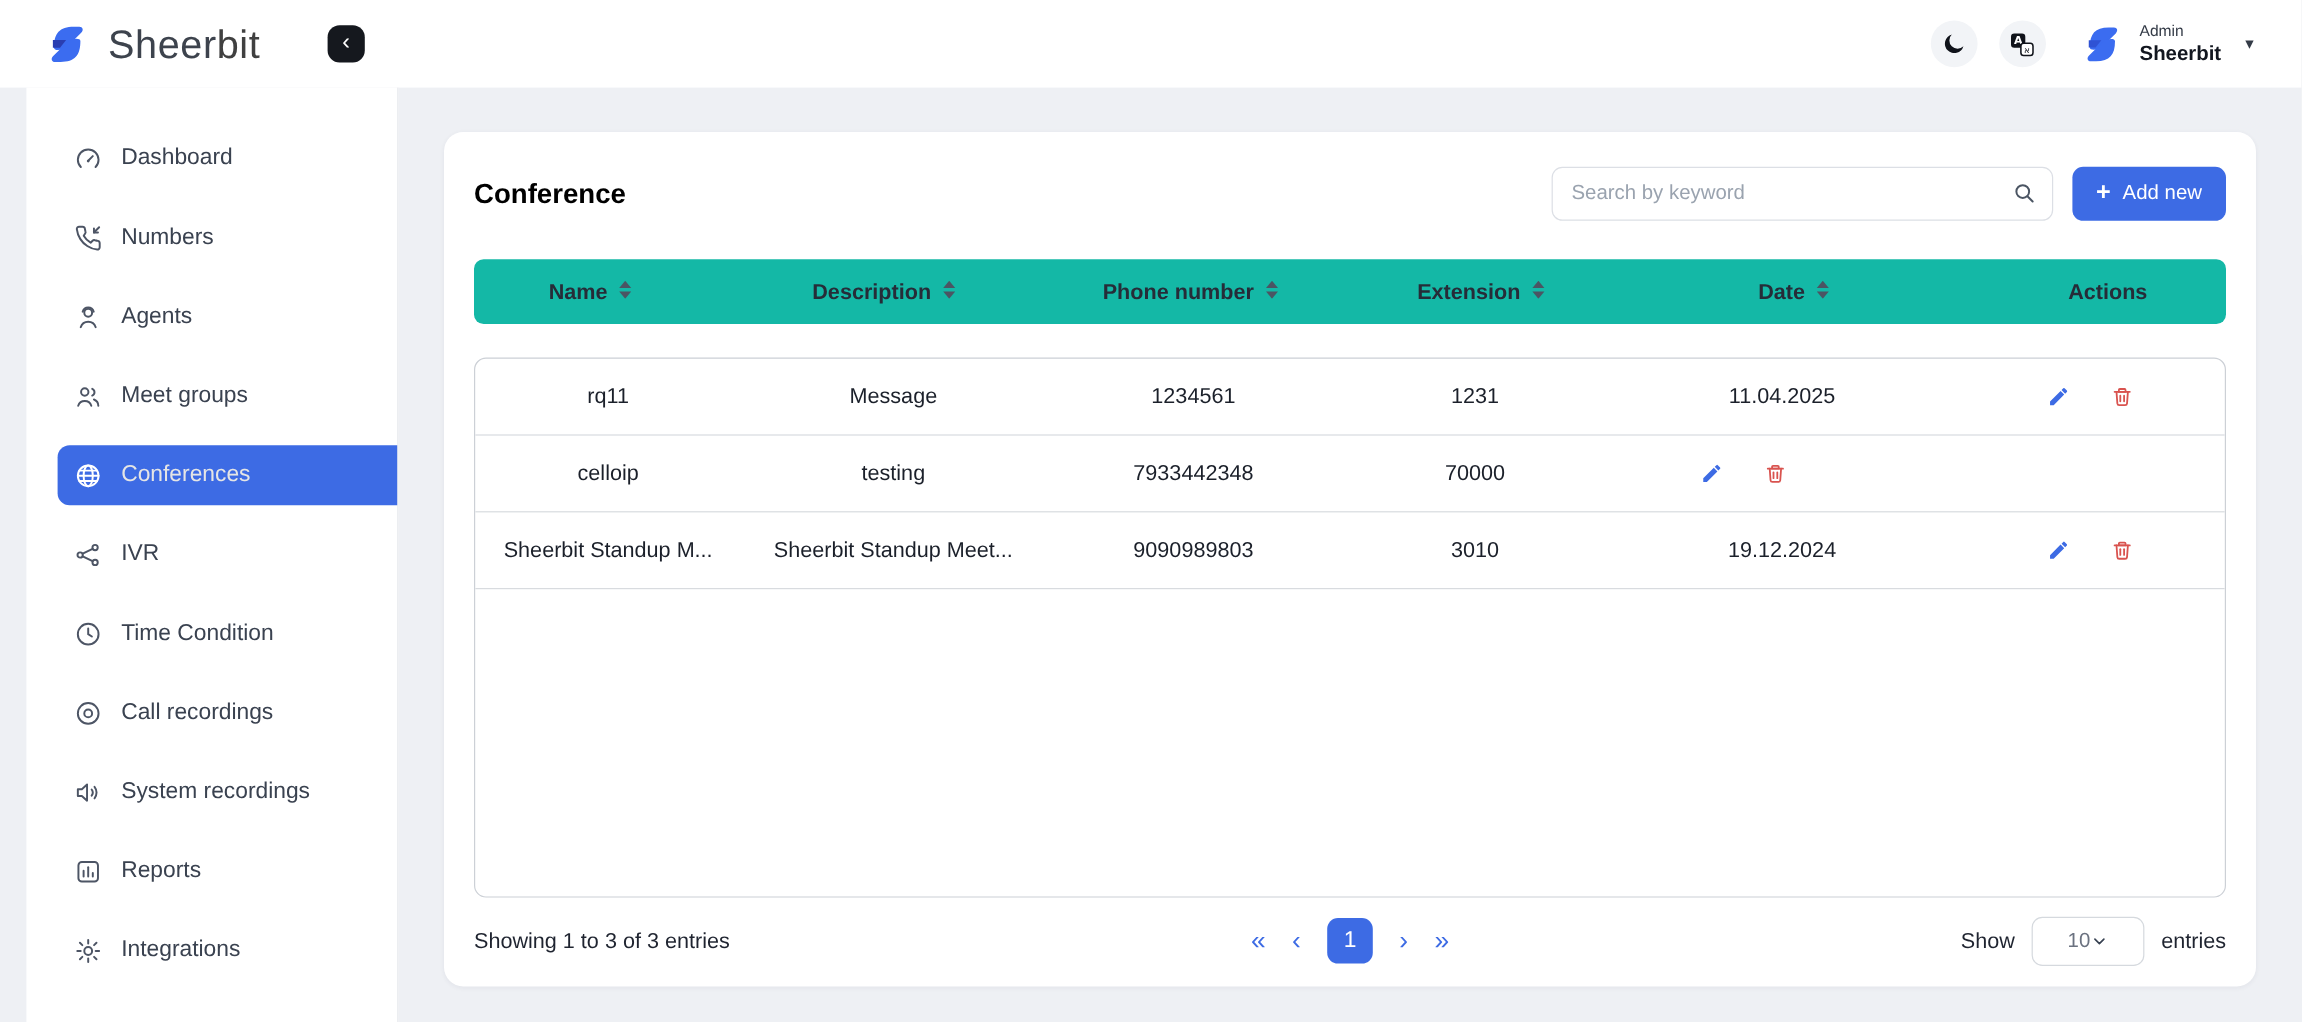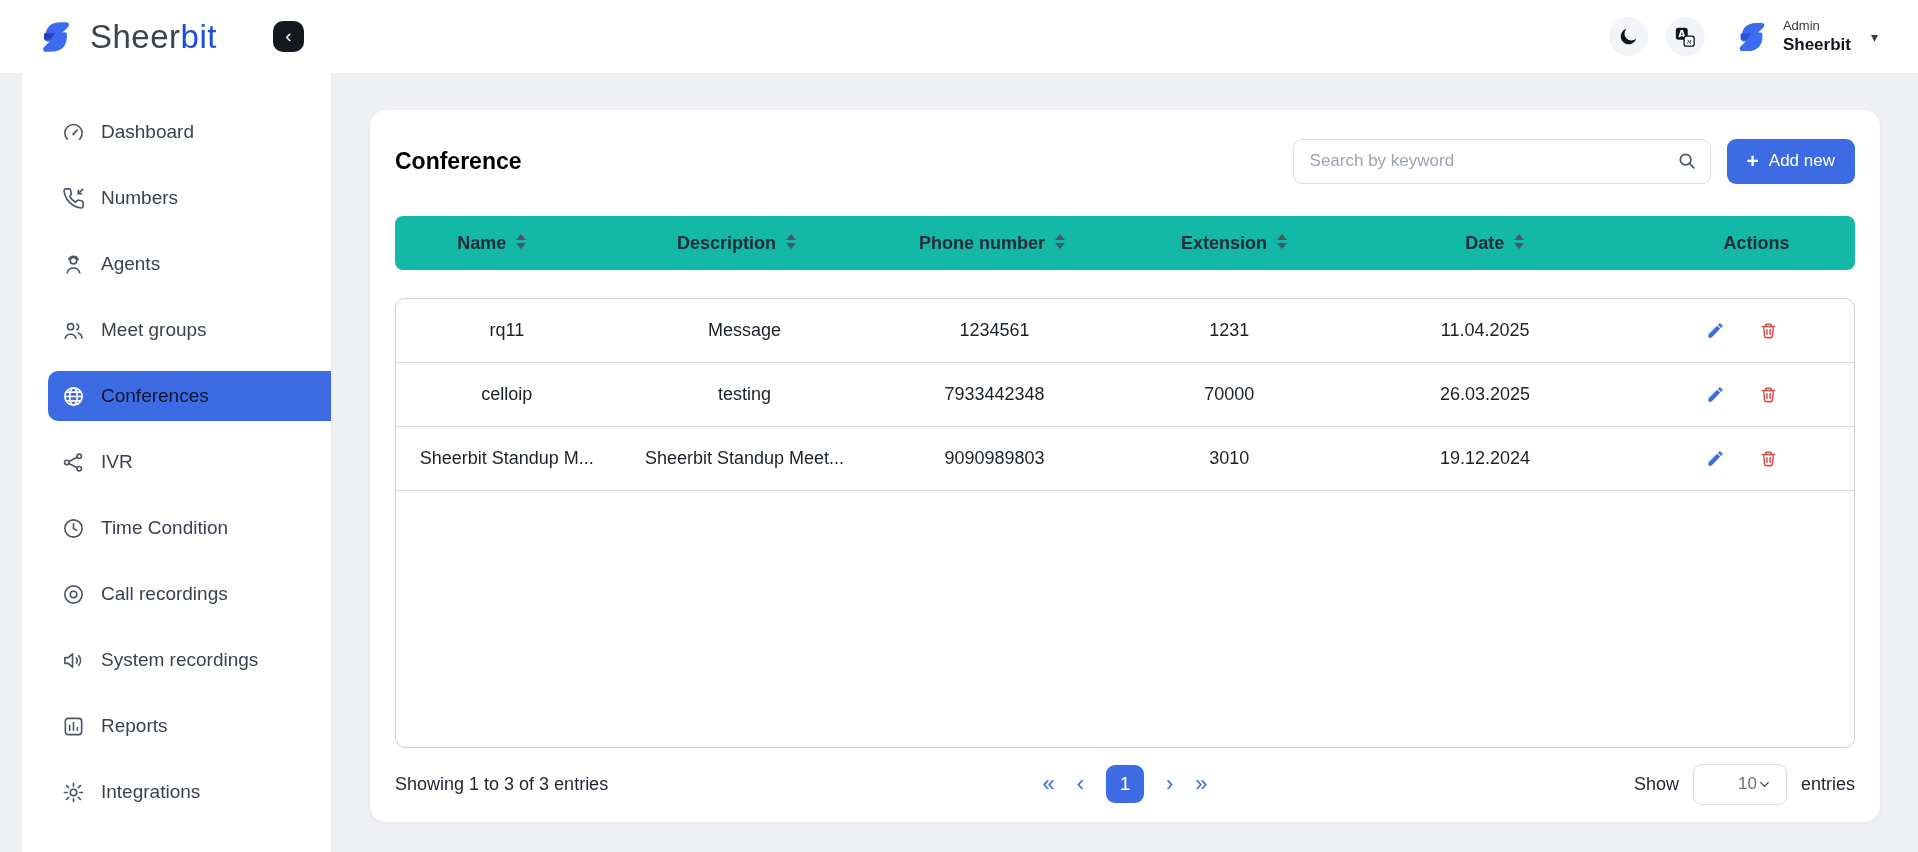--- a/index.html
+++ b/index.html
@@ -4,40 +4,40 @@
 <style>
   * { margin:0; padding:0; box-sizing:border-box; }
   html,body { width:1918px; height:852px; overflow:hidden;
     font-family:"Liberation Sans","DejaVu Sans",sans-serif; background:#eef0f4; color:#20242e; }
 
   
   .topbar { height:73px; background:#ffffff; display:flex; align-items:center; padding:0 40px 0 34px; }
   .brand { display:flex; align-items:center; gap:12px; }
   .brand-name { font-size:33px; letter-spacing:.5px; }
   .brand-name .b1 { color:#3d434d; }
-  .brand-name .b2 { color:#1d4ed8; }
+  .brand-name .b2 { color:#404040; }
   .collapse-btn { margin-left:56px; width:31px; height:31px; border-radius:10px; background:#15181e;
     color:#fff; display:flex; align-items:center; justify-content:center; font-size:19px; cursor:pointer;
     line-height:1; padding-bottom:2px; }
   .top-right { margin-left:auto; display:flex; align-items:center; gap:18px; }
   .circle-btn { width:39px; height:39px; border-radius:50%; background:#f2f4f7; display:flex;
     align-items:center; justify-content:center; cursor:pointer; }
   .user-block { display:flex; align-items:center; gap:10px; margin-left:8px; cursor:pointer; }
   .user-texts { display:flex; flex-direction:column; line-height:1.25; }
   .user-role { font-size:13px; color:#343b47; }
   .user-name { font-size:17px; font-weight:700; color:#12161f; }
   .user-caret { font-size:14px; color:#343b47; margin-left:10px; }
 
   
   .shell { display:flex; height:779px;padding-left:22px; }
   .sidebar { width:310px; background:#ffffff; border-right:1px solid #e8eaee; padding-top:34px; flex-shrink:0; }
   .nav-item { height:50px; margin:0 0 16px 26px; display:flex; align-items:center; gap:16px;
     padding-left:14px; border-radius:10px 0 0 10px; color:#3a4250; font-size:19px; cursor:pointer; }
   .nav-item .icn { width:23px; height:23px; color:#4d5565; flex-shrink:0; display:flex; }
-  .nav-item.active { background:#3d6be4; color:#0f172a; }
+  .nav-item.active { background:#3d6be4; color:#e5e5e5; }
   .nav-item.active .icn { color:#ffffff; }
 
   
   .main { flex:1; padding:37px 38px 0 38px; }
   .card { background:#ffffff; border-radius:16px; height:712px; padding:28px 25px 0 25px;
     box-shadow:0 1px 4px rgba(30,40,60,.06); }
 
   .card-head { display:flex; align-items:center; height:46px; }
   .page-title { font-size:23px; font-weight:700; color:#000000; }
   .head-controls { margin-left:auto; display:flex; align-items:center; gap:16px; }
@@ -66,21 +66,21 @@
 
   
   .card-foot { height:72px; display:flex; align-items:center; }
   .foot-left { flex:1; font-size:18px; color:#1f2430; }
   .pagination { display:flex; align-items:center; gap:22px; }
   .pg-link { color:#3d6be4; font-size:22px; cursor:pointer; line-height:1; user-select:none; }
   .pg-active { width:38px; height:38px; border-radius:9px; background:#3d6be4; color:#fff; font-size:19px;
     display:flex; align-items:center; justify-content:center; cursor:pointer; }
   .foot-right { flex:1; display:flex; align-items:center; justify-content:flex-end; gap:14px; font-size:18px; color:#1f2430; }
   .select-box { width:94px; height:41px; border:1px solid #d5d9de; border-radius:9px; background:#fff;
-    display:flex; align-items:center; justify-content:flex-end; padding:0 14px; cursor:pointer; }
+    display:flex; align-items:center; justify-content:center; padding:0 14px; cursor:pointer; }
   .select-box .val { color:#6b7280; font-size:17px; }
 </style>
 </head>
 <body>
 
 <header class="topbar">
   <div class="brand">
     <span style="display:flex;">
       <svg width="44" height="44" viewBox="0 0 48 48">
         <path d="M12 27c0-13 5-19 18-19h5c3.2 0 4.2 3 1.7 5.5L23.5 26.5C21 29 12 30.5 12 27z" fill="#3b6cf0"></path>
@@ -350,21 +350,20 @@
                 </svg>
             </button>
           </div>
         </div>
 
         <div class="tr">
           <div class="td c1">celloip</div>
           <div class="td c2">testing</div>
           <div class="td c3">7933442348</div>
           <div class="td c4">70000</div>
-          <div class="td c5">26.03.2025</div>
           <div class="td c6 actions-td">
             <button class="icon-btn">
               <svg width="19" height="19" viewBox="0 0 24 24">
                   <path d="M3 17.2V21h3.8L17.9 9.9l-3.8-3.8L3 17.2zM20.7 7.1a1 1 0 0 0 0-1.4l-2.4-2.4a1 1 0 0 0-1.4 0l-1.8 1.8 3.8 3.8 1.8-1.8z" fill="#3d6be4"></path>
                 </svg>
             </button>
             <button class="icon-btn">
               <svg width="19" height="19" viewBox="0 0 24 24" fill="none" stroke="#d9534f" stroke-width="1.9" stroke-linecap="round">
                   <path d="M4 7h16"></path>
                   <path d="M9.5 4h5a1 1 0 0 1 1 1v2h-7V5a1 1 0 0 1 1-1z"></path>

